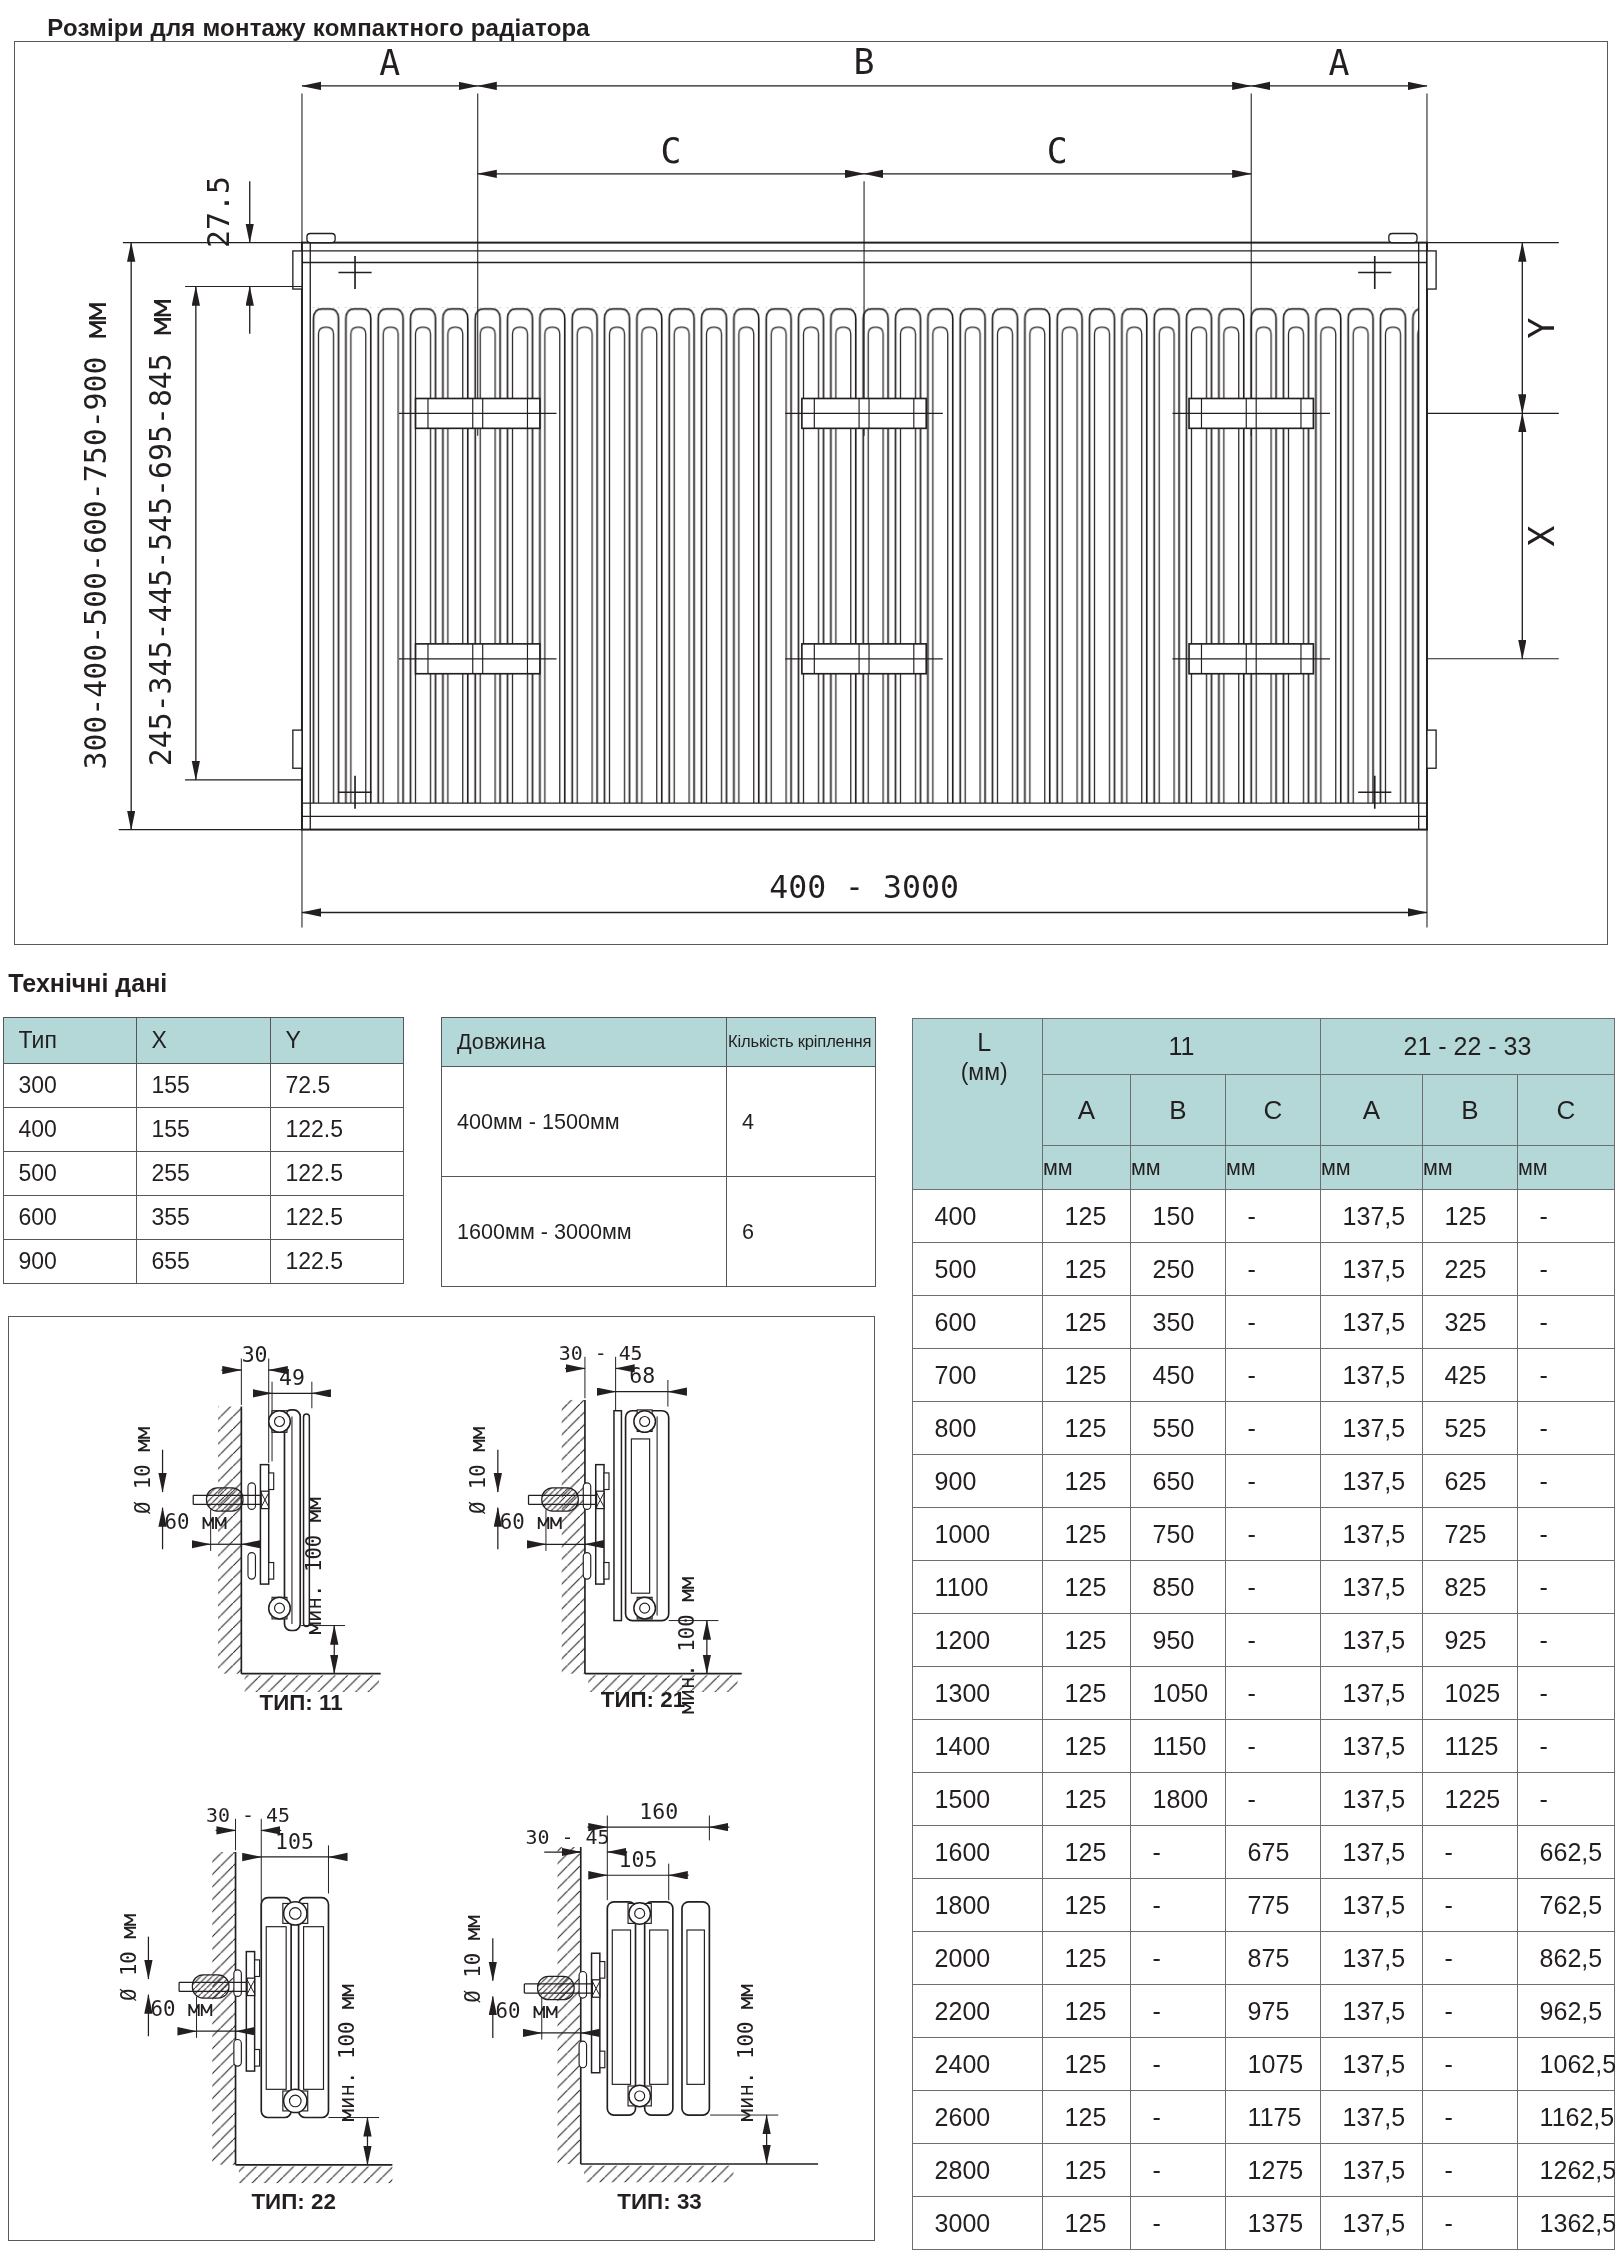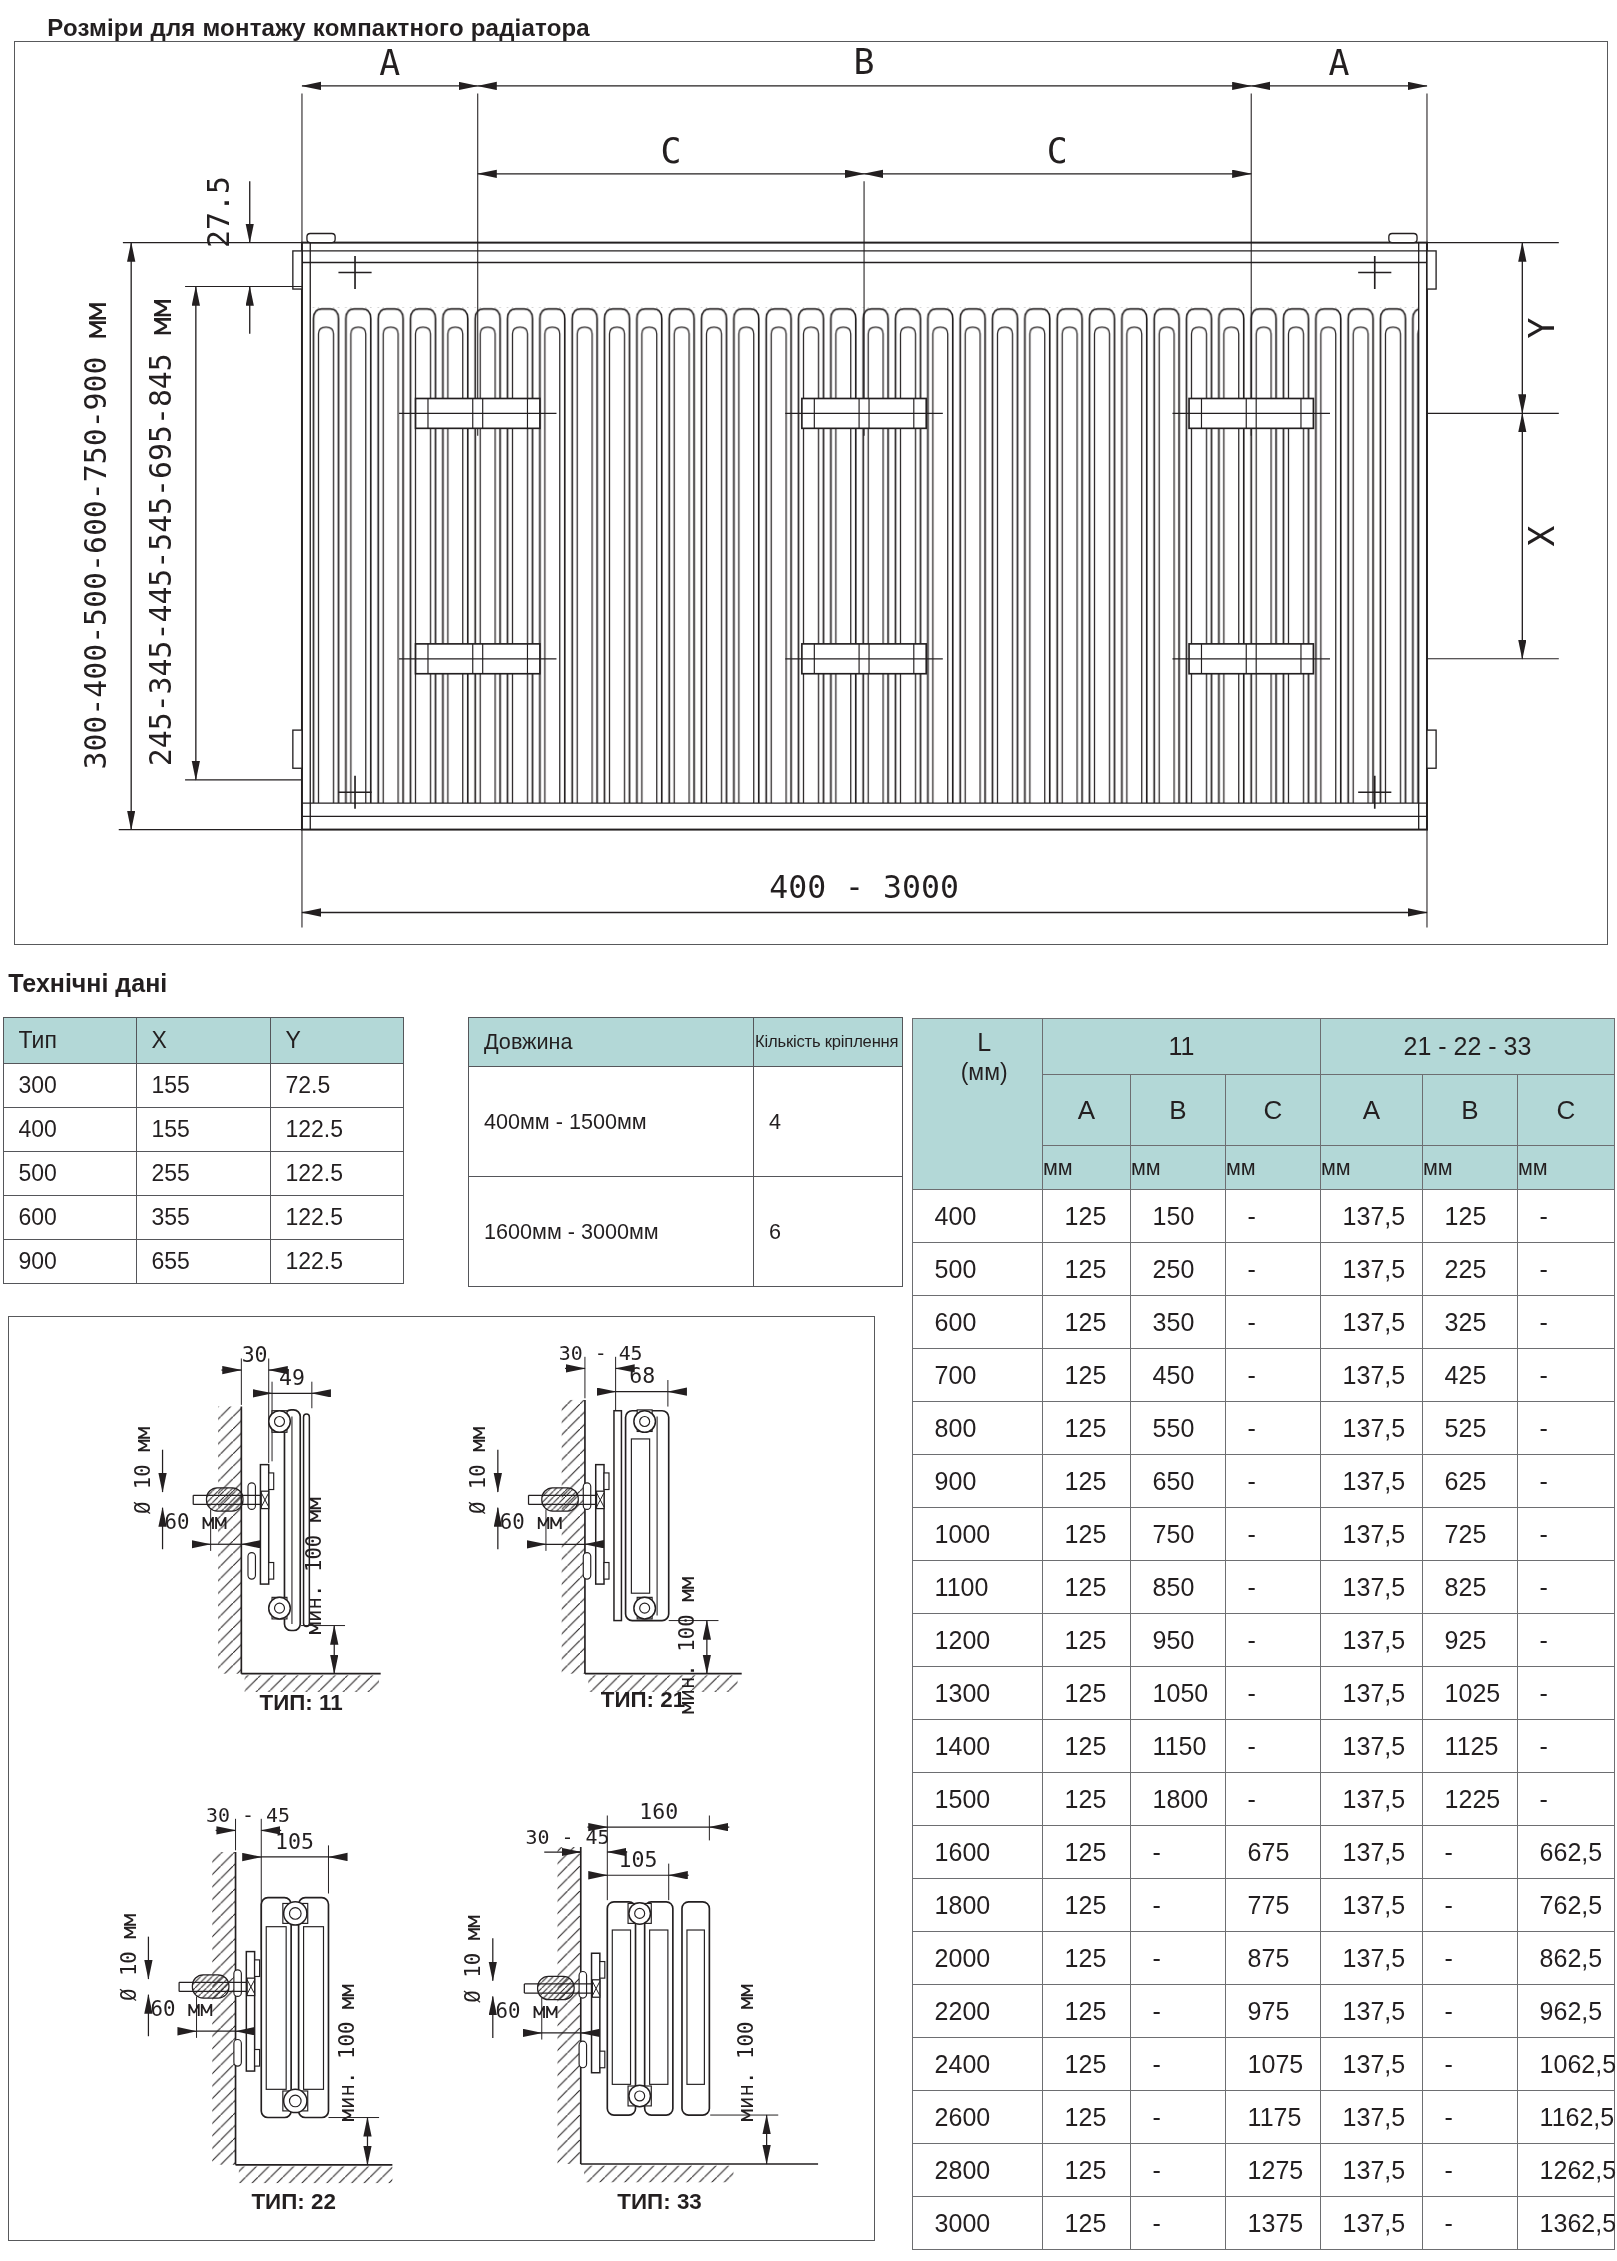--- a/index.html
+++ b/index.html
@@ -12,21 +12,21 @@
   svg{display:block;}
   svg text{fill:#231f20;}
   .cad{font-family:"DejaVu Sans Mono",monospace;}
 
   table{border-collapse:collapse;table-layout:fixed;}
   
   #type-table{left:2.5px;top:1017px;width:400px;}
   #type-table td{border:0.8px solid #55565a;font-size:23px;padding:0 0 0 15px;height:43px;background:#fff;}
   #type-table tr.head td{background:#b3d8d7;height:45px;}
   
-  #fastening-table{left:441px;top:1017px;width:435px;margin-left:27px;}
+  #fastening-table{left:441px;top:1017px;width:435px;}
   #fastening-table td{border:0.8px solid #55565a;font-size:21.6px;padding:0 0 0 15px;background:#fff;}
   #fastening-table tr.head td{background:#b3d8d7;height:48px;}
   #fastening-table td.c2h{font-size:16.6px;letter-spacing:-0.2px;padding-left:1px;}
   #fastening-table tr.body td{height:109px;}
   
   #big-table{left:912px;top:1018px;width:703px;}
   #big-table td{border:0.8px solid #6d6e71;background:#fff;font-size:25px;padding:0;}
   #big-table .hd td{background:#b3d8d7;}
   #big-table td.lcell{vertical-align:top;padding:8.3px 0 0 13.3px;line-height:30px;font-size:25px;}
   #big-table .grp td{text-align:center;height:55px;font-size:25px;}

